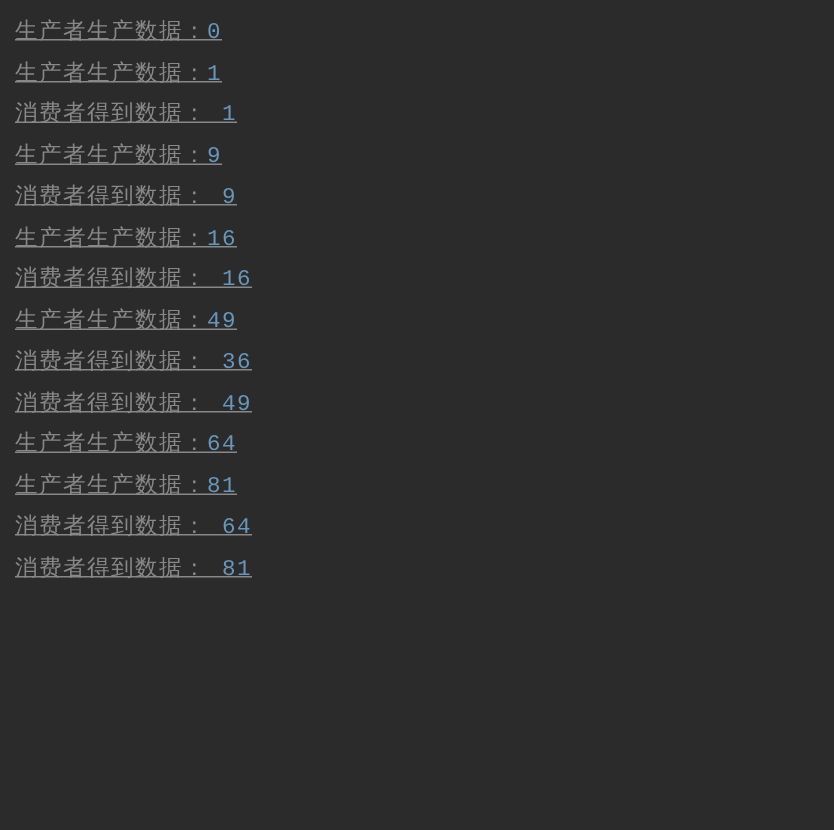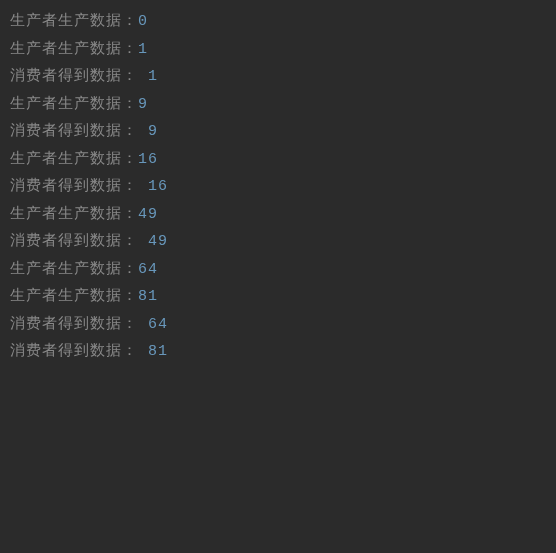--- a/index.html
+++ b/index.html
@@ -14,35 +14,37 @@
       padding: 8px 10px;
       width: 556px;
       height: 553px;
       overflow: hidden;
     }
     .line {
       color: #888888;
       line-height: 27.5px;
       letter-spacing: 1px;
       white-space: pre;
+      text-decoration: underline;
     }
     .value {
       color: #6897bb;
     }
   </style>
 </head>
 <body>
 
 <div id="console-output">
     <div class="line"><span>生产者生产数据：</span><span class="value">0</span></div>
     <div class="line"><span>生产者生产数据：</span><span class="value">1</span></div>
     <div class="line"><span>消费者得到数据： </span><span class="value">1</span></div>
     <div class="line"><span>生产者生产数据：</span><span class="value">9</span></div>
     <div class="line"><span>消费者得到数据： </span><span class="value">9</span></div>
     <div class="line"><span>生产者生产数据：</span><span class="value">16</span></div>
     <div class="line"><span>消费者得到数据： </span><span class="value">16</span></div>
     <div class="line"><span>生产者生产数据：</span><span class="value">49</span></div>
+    <div class="line"><span>消费者得到数据： </span><span class="value">36</span></div>
     <div class="line"><span>消费者得到数据： </span><span class="value">49</span></div>
     <div class="line"><span>生产者生产数据：</span><span class="value">64</span></div>
     <div class="line"><span>生产者生产数据：</span><span class="value">81</span></div>
     <div class="line"><span>消费者得到数据： </span><span class="value">64</span></div>
     <div class="line"><span>消费者得到数据： </span><span class="value">81</span></div>
   </div>
 
 </body></html>

